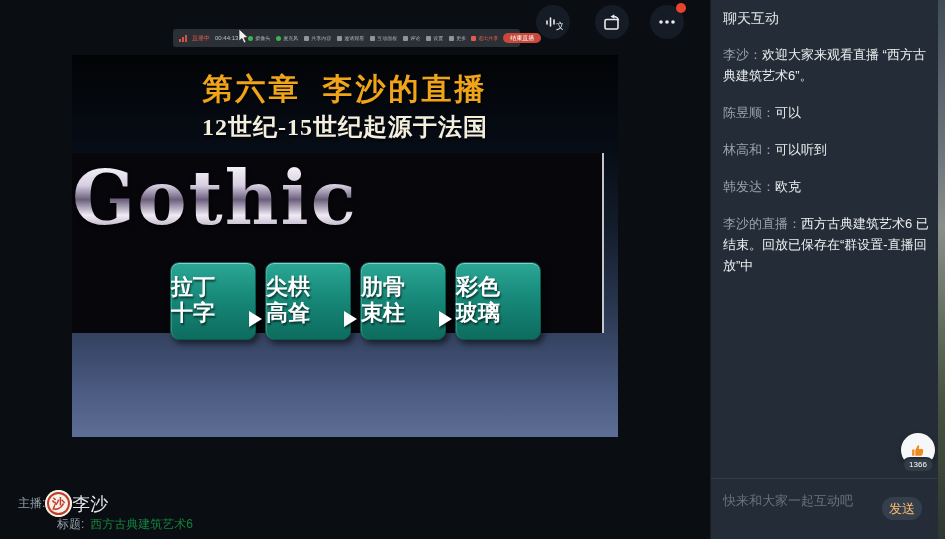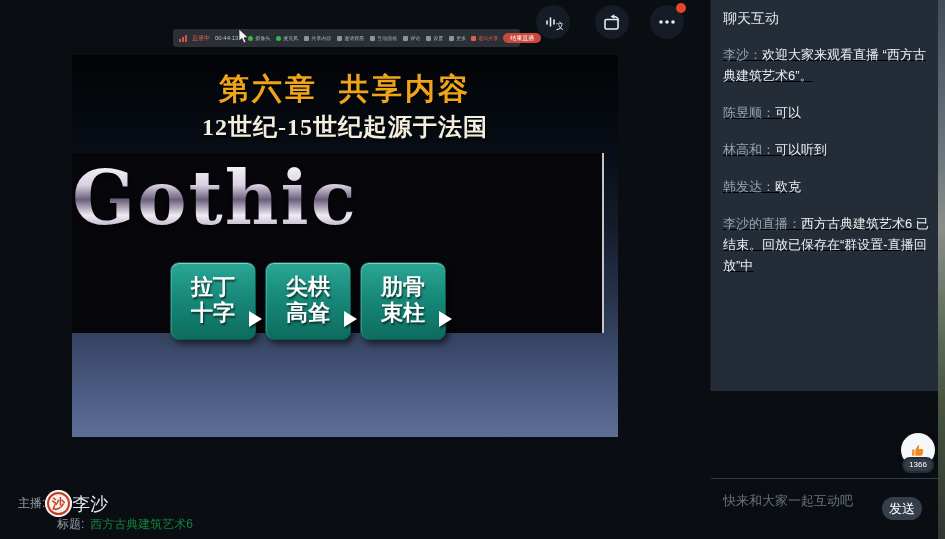--- a/index.html
+++ b/index.html
@@ -53,58 +53,58 @@
     font-family:"DejaVu Serif", serif; font-weight:bold; font-size:74px; letter-spacing:2px;
     background:linear-gradient(180deg,#ffffff 5%,#d8d0e2 35%,#6b5f7c 52%,#efeaf4 70%,#847a93 100%);
     -webkit-background-clip:text; background-clip:text; color:transparent;
     filter:drop-shadow(0 2px 2px rgba(0,0,0,.8)); }
   .keyword-boxes { position:absolute; left:0; top:0; width:100%; height:100%; }
   .kbox { position:absolute; top:207px; width:86px; height:78px; border-radius:9px;
     background:linear-gradient(180deg,#2ca795 0%,#17897a 45%,#0d6c5e 100%);
     border:1px solid #0a5a4e;
     box-shadow:inset 0 1px 0 rgba(255,255,255,.45), inset 1px 0 0 rgba(255,255,255,.18), 3px 4px 6px rgba(0,0,0,.55);
     color:#fff; font-family:"Liberation Serif", serif; font-weight:bold; font-size:22px;
-    line-height:1.2; text-align:center; padding-top:11px;
+    line-height:1.2; padding-top:11px;
     text-shadow:1px 2px 2px rgba(0,0,0,.6); }
   .karrow { position:absolute; top:256px; width:0; height:0;
     border-left:13px solid #fff; border-top:8px solid transparent; border-bottom:8px solid transparent;
     filter:drop-shadow(1px 2px 1px rgba(0,0,0,.6)); }
 
   
   .host-row1 { position:absolute; left:18px; top:490px; display:flex; align-items:center; }
   .host-row2 { position:absolute; left:18px; top:516px; display:flex; align-items:center; gap:6px;margin-left:39px; }
   .host-label { color:#96a0aa; font-size:12px; }
   .host-name { color:#e4e8eb; font-size:18px; }
   .host-title { color:#15803d; font-size:12px; }
   .avatar { width:27px; height:27px; border-radius:50%; background:#f5f2ec;
     display:flex; align-items:center; justify-content:center; overflow:hidden; }
 
   
-  .chat-panel { position:absolute; left:710px; top:0; width:228px; height:391px;
+  .chat-panel { position:absolute; left:710px; top:0; width:228px; height:539px;
     background:#242d37; border-left:1px solid #171e26; }
   .chat-header { position:absolute; left:12px; top:10px; font-size:14px; color:#e3e7ea; }
   .chat-list { position:absolute; left:12px; top:44px; width:208px; }
-  .msg { font-size:13px; line-height:21px; margin-bottom:16px; word-break:break-all;text-decoration:underline; }
+  .msg { font-size:13px; line-height:21px; margin-bottom:16px; word-break:break-all; }
   .msg-name { color:#98a2ad; }
   .msg-text { color:#edf0f2; }
   .like-widget { position:absolute; left:190px; top:433px; width:34px; }
   .like-circle { width:34px; height:34px; border-radius:50%; background:#f6f7f8;
     display:flex; align-items:center; justify-content:center;
     box-shadow:0 2px 5px rgba(0,0,0,.4); }
   .like-badge { position:absolute; left:50%; transform:translateX(-50%); top:24px;
     background:#323c47; border:2px solid #242d37; border-radius:8px;
     color:#fff; font-size:8px; line-height:1; padding:2px 5px; }
   .chat-divider { position:absolute; left:0; top:478px; width:228px; height:1px; background:#333d48; }
   .chat-input-row { position:absolute; left:0; top:479px; width:228px; height:60px; }
   .chat-input { position:absolute; left:12px; top:11px; width:150px; height:20px;
     background:transparent; border:none; outline:none; font-size:13px; color:#dfe4e8;
     font-family:"Liberation Sans", sans-serif; }
   .chat-input::placeholder { color:#68727d; opacity:1; }
   .send-btn { position:absolute; right:17px; top:18px; width:40px; height:23px;
-    border:none; border-radius:12px; background:#353f4b; color:#ffffff; font-size:13px;
+    border:none; border-radius:12px; background:#353f4b; color:#fdba74; font-size:13px;
     font-family:"Liberation Sans", sans-serif; }
 
   
   .bg-sliver { position:absolute; left:938px; top:0; width:7px; height:539px;
     background:linear-gradient(180deg,#404c56 0%,#6b757c 28%,#8a8f8a 42%,#667262 58%,#47533f 75%,#2e3731 100%); }
 </style>
 </head>
 <body>
 
 <div class="app">
@@ -187,41 +187,45 @@
     <div class="circle-btn" style="left:650px">
       <svg width="20" height="20" viewBox="0 0 20 20">
         <circle cx="4" cy="10" r="1.8" fill="#e8ecef"></circle>
         <circle cx="10" cy="10" r="1.8" fill="#e8ecef"></circle>
         <circle cx="16" cy="10" r="1.8" fill="#e8ecef"></circle>
       </svg>
     </div>
     <div class="notif-dot"></div>
 
     <div class="slide">
-      <div class="slide-title">第六章  共享内容</div>
+      <div class="slide-title">第六章  李沙的直播</div>
       <div class="slide-subtitle">12世纪-15世纪起源于法国</div>
       <div class="gothic-band">
         <div class="gothic-word">Gothic</div>
       </div>
       <div class="keyword-boxes">
           <div class="kbox" style="left: 98px;">
             <div>拉丁</div>
             <div>十字</div>
           </div>
           <div class="karrow" style="left: 177px;"></div>
           <div class="kbox" style="left: 193px;">
             <div>尖栱</div>
             <div>高耸</div>
           </div>
           <div class="karrow" style="left: 272px;"></div>
           <div class="kbox" style="left: 288px;">
             <div>肋骨</div>
             <div>束柱</div>
           </div>
           <div class="karrow" style="left: 367px;"></div>
+          <div class="kbox" style="left: 383px;">
+            <div>彩色</div>
+            <div>玻璃</div>
+          </div>
         </div>
     </div>
 
     <div class="host-row1">
       <span class="host-label">主播:</span>
       <span class="avatar">
         <svg width="27" height="27" viewBox="0 0 27 27">
           <circle cx="13.5" cy="13.5" r="13.5" fill="#f5f2ec"></circle>
           <circle cx="13.5" cy="13.5" r="10.5" fill="none" stroke="#c43b28" stroke-width="2"></circle>
           <text x="13.5" y="18" text-anchor="middle" font-size="13" fill="#c43b28" font-family="Liberation Serif, serif" font-weight="bold">沙</text>

